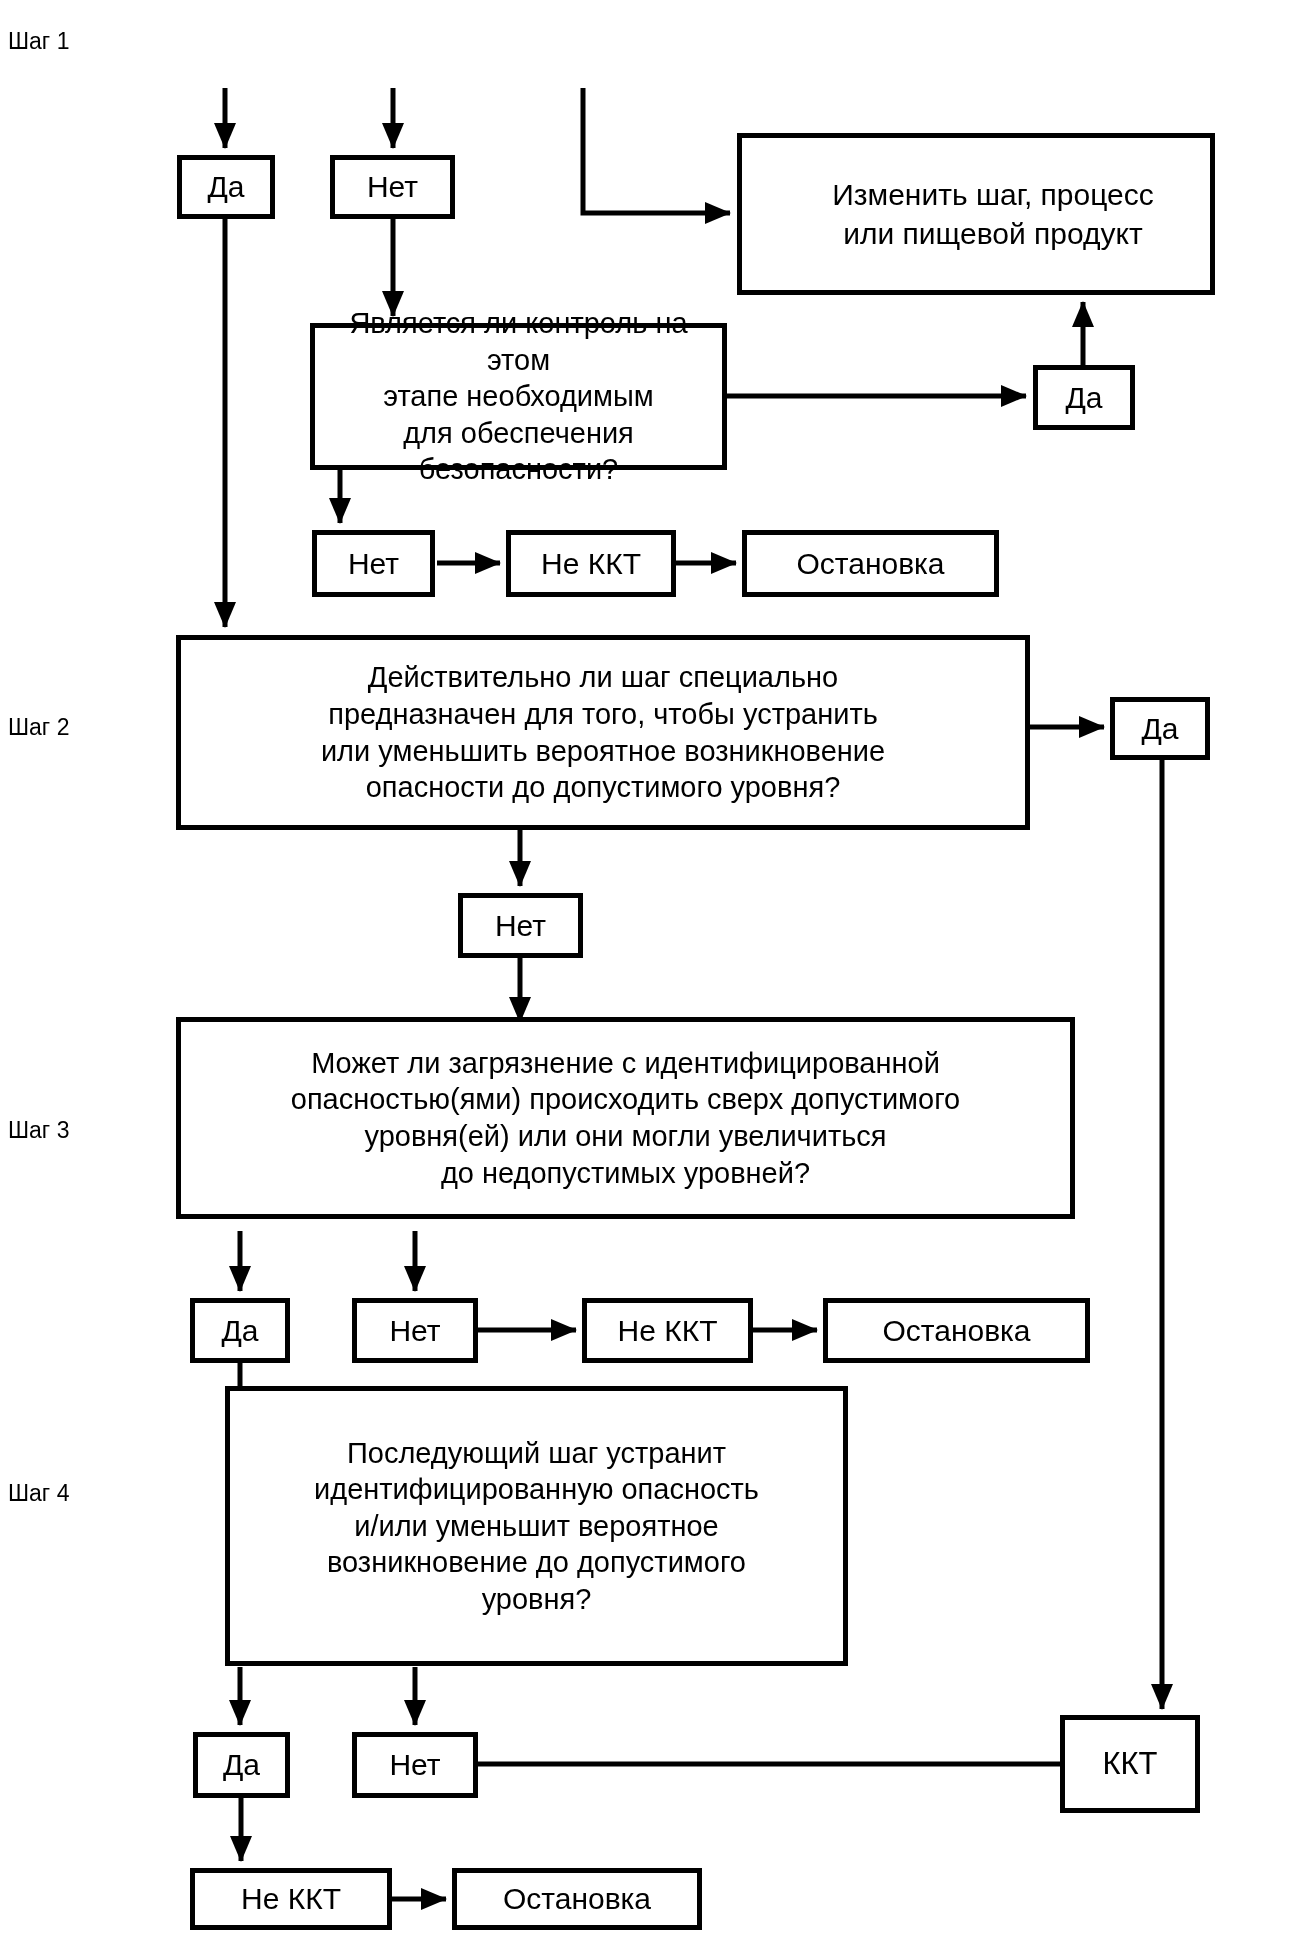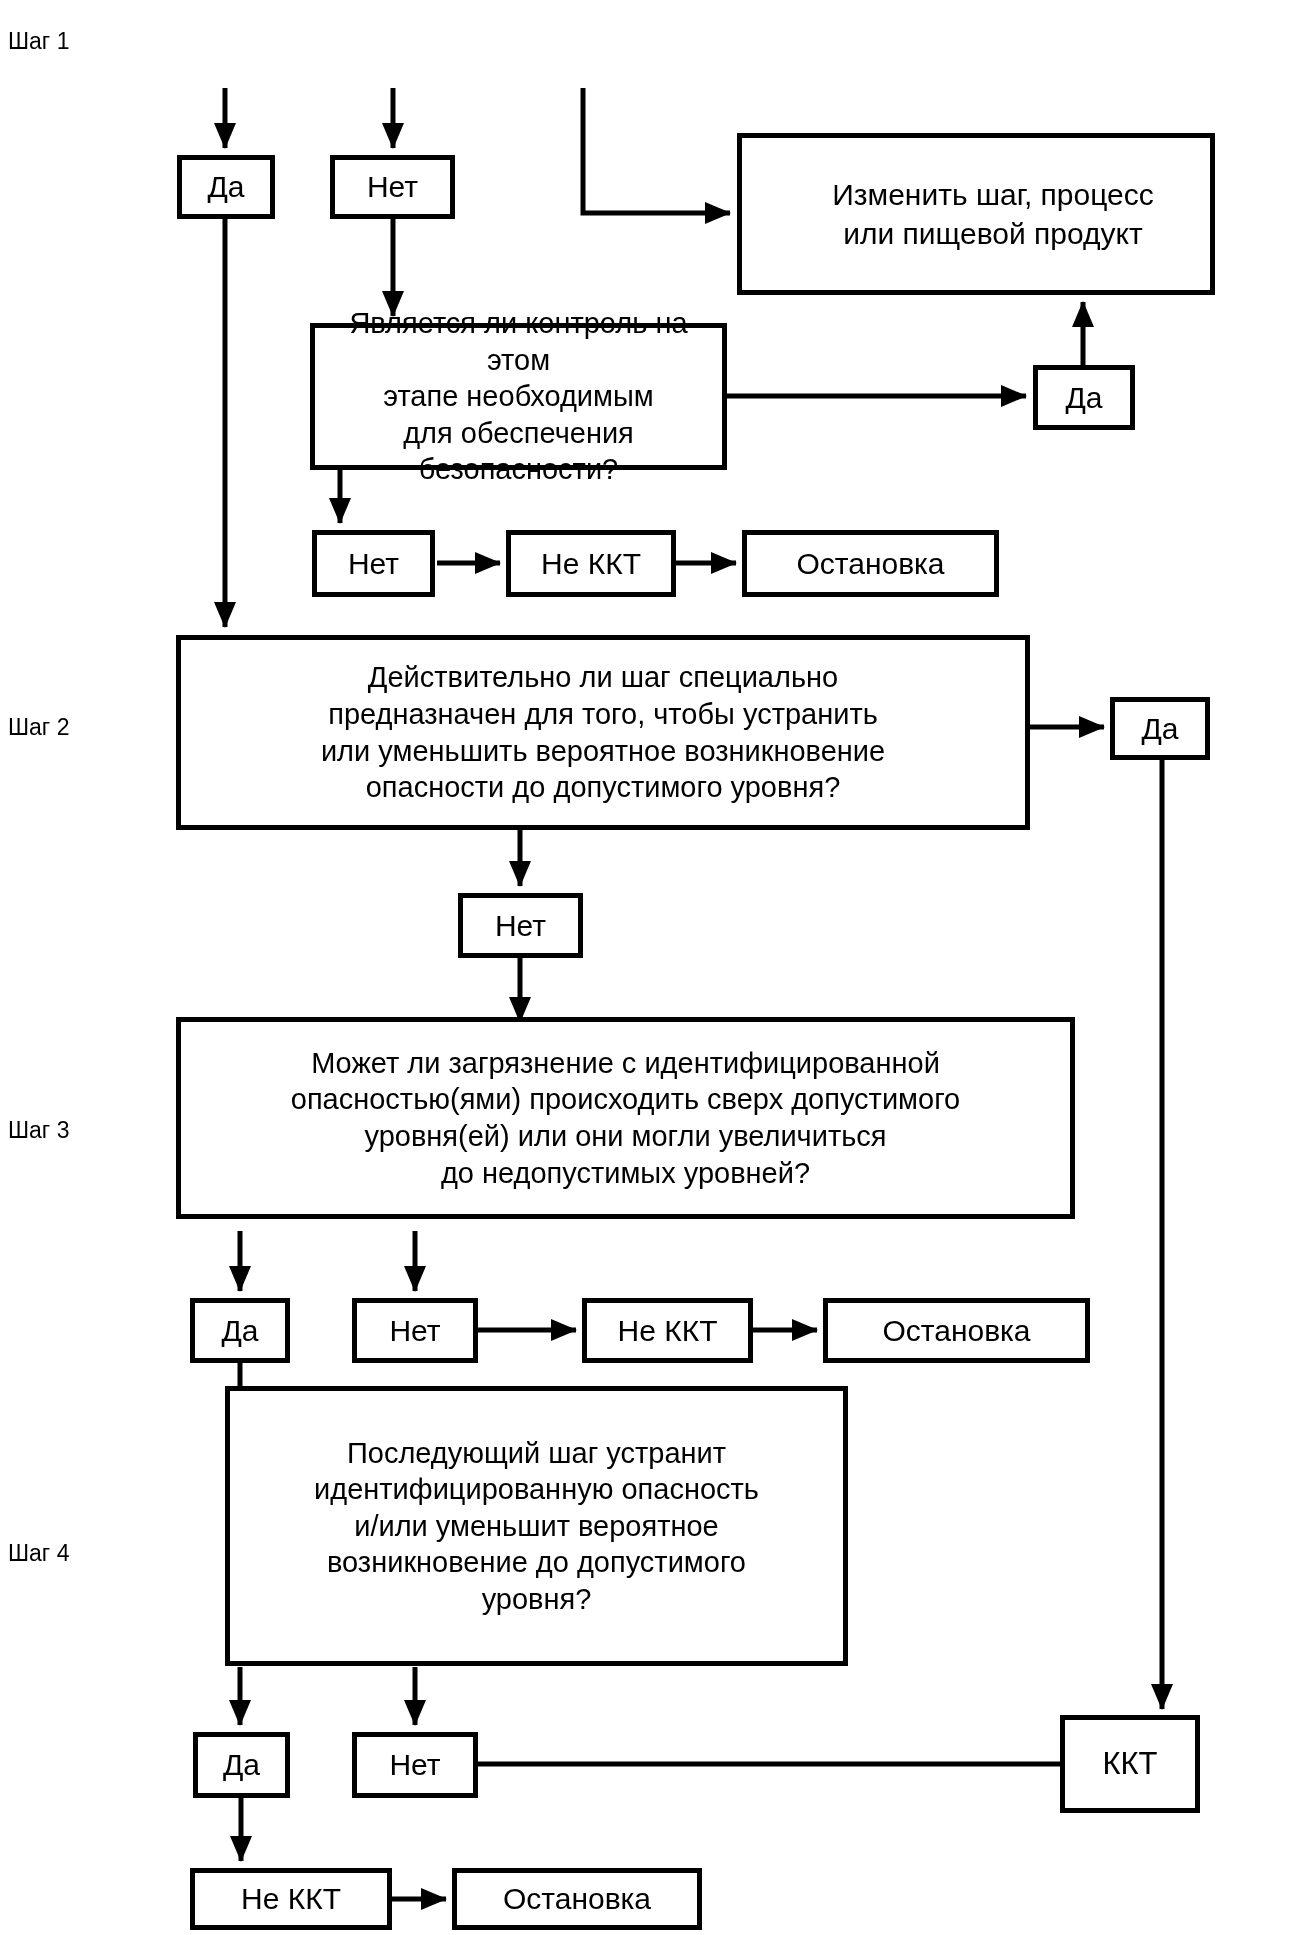--- a/index.html
+++ b/index.html
@@ -51,21 +51,21 @@
       <path d="M415 1667 L415 1725" marker-end="url(#ah)"></path>
       <path d="M478 1764 L1085 1764" marker-end="url(#ah)"></path>
       <path d="M241 1798 L241 1861" marker-end="url(#ah)"></path>
       <path d="M392 1899 L446 1899" marker-end="url(#ah)"></path>
     </g>
   </svg>
 
   <div class="steplabel" style="top:28px;">Шаг 1</div>
   <div class="steplabel" style="top:714px;">Шаг 2</div>
   <div class="steplabel" style="top:1117px;">Шаг 3</div>
-  <div class="steplabel" style="top:1540px;">Шаг 4</div>
+  <div class="steplabel" style="top:1480px;">Шаг 4</div>
 
 
   <div class="node small" style="left:177px;top:155px;width:98px;height:64px;">
       <span>Да</span>
     </div>
 
   <div class="node small" style="left:330px;top:155px;width:125px;height:64px;">
       <span>Нет</span>
     </div>
 

